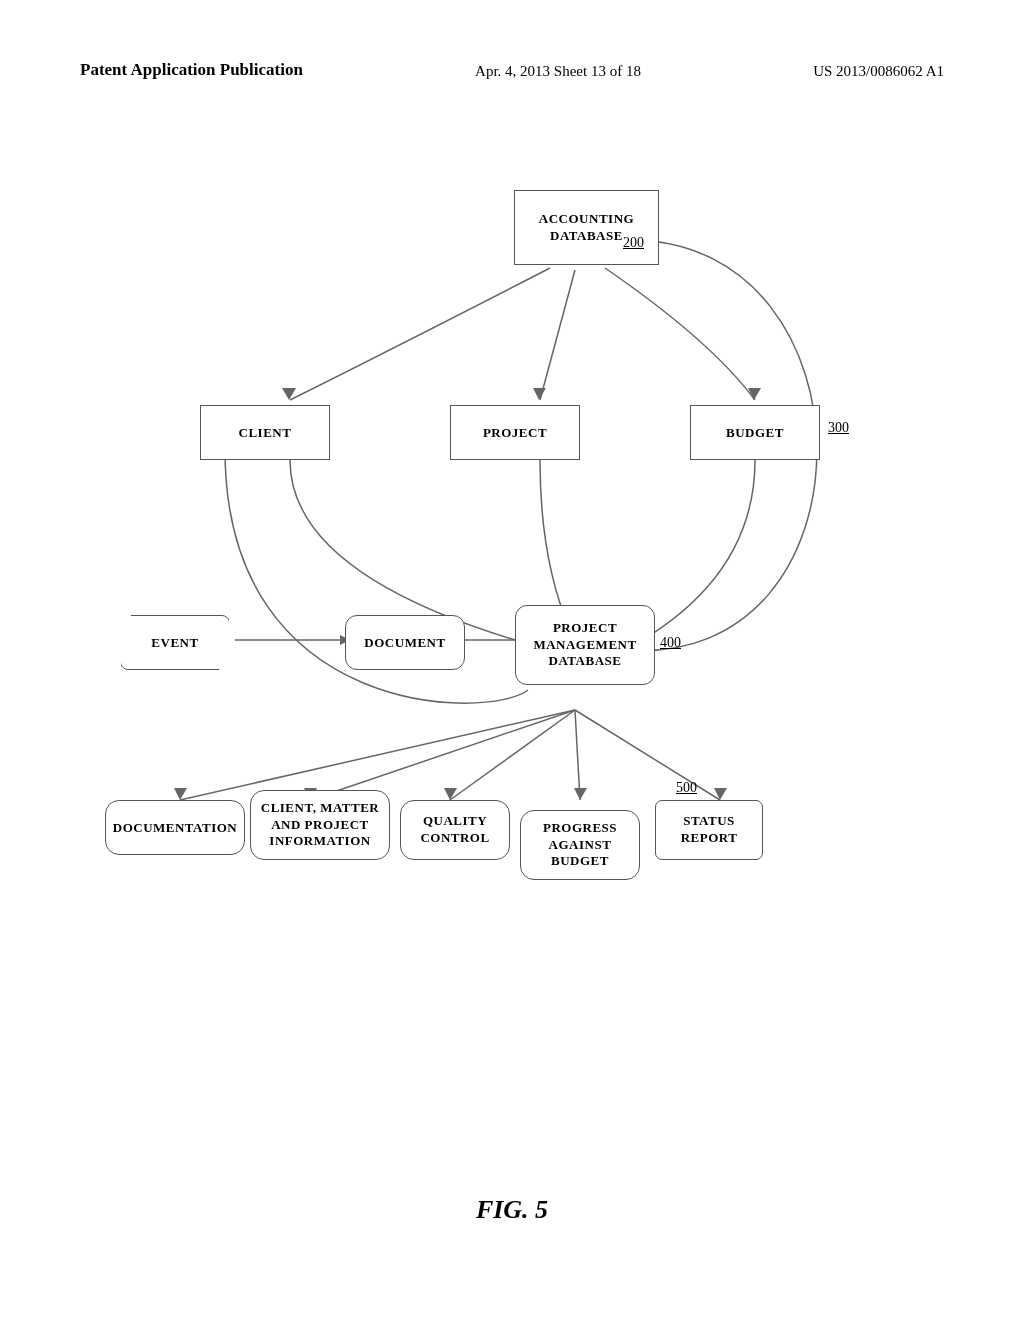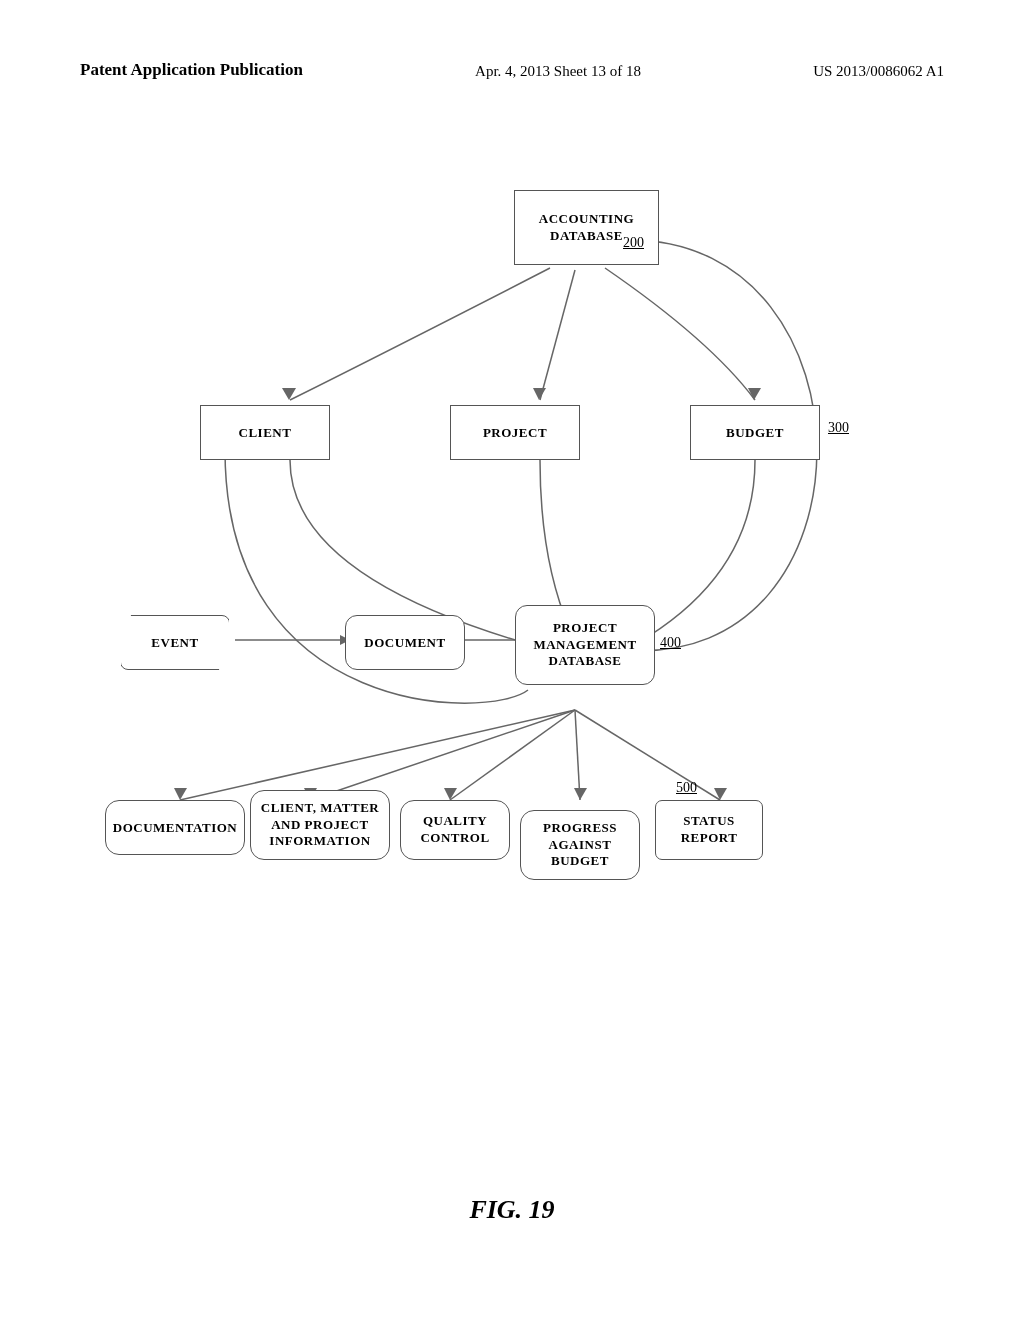--- a/index.html
+++ b/index.html
@@ -192,13 +192,13 @@
   </div>
 
   <div class="box box-rounded" style="left:595px; top:640px; width:108px; height:60px; white-space:pre-line; line-height:1.3; border-radius:7px;">
     <span>STATUS
 REPORT</span>
   </div>
   <span class="label" style="left:596px; top:620px;margin-left:20px;">500</span>
 
 </div>
 
-<div class="caption">FIG. 19</div>
+<div class="caption">FIG. 5</div>
 
 </body></html>

